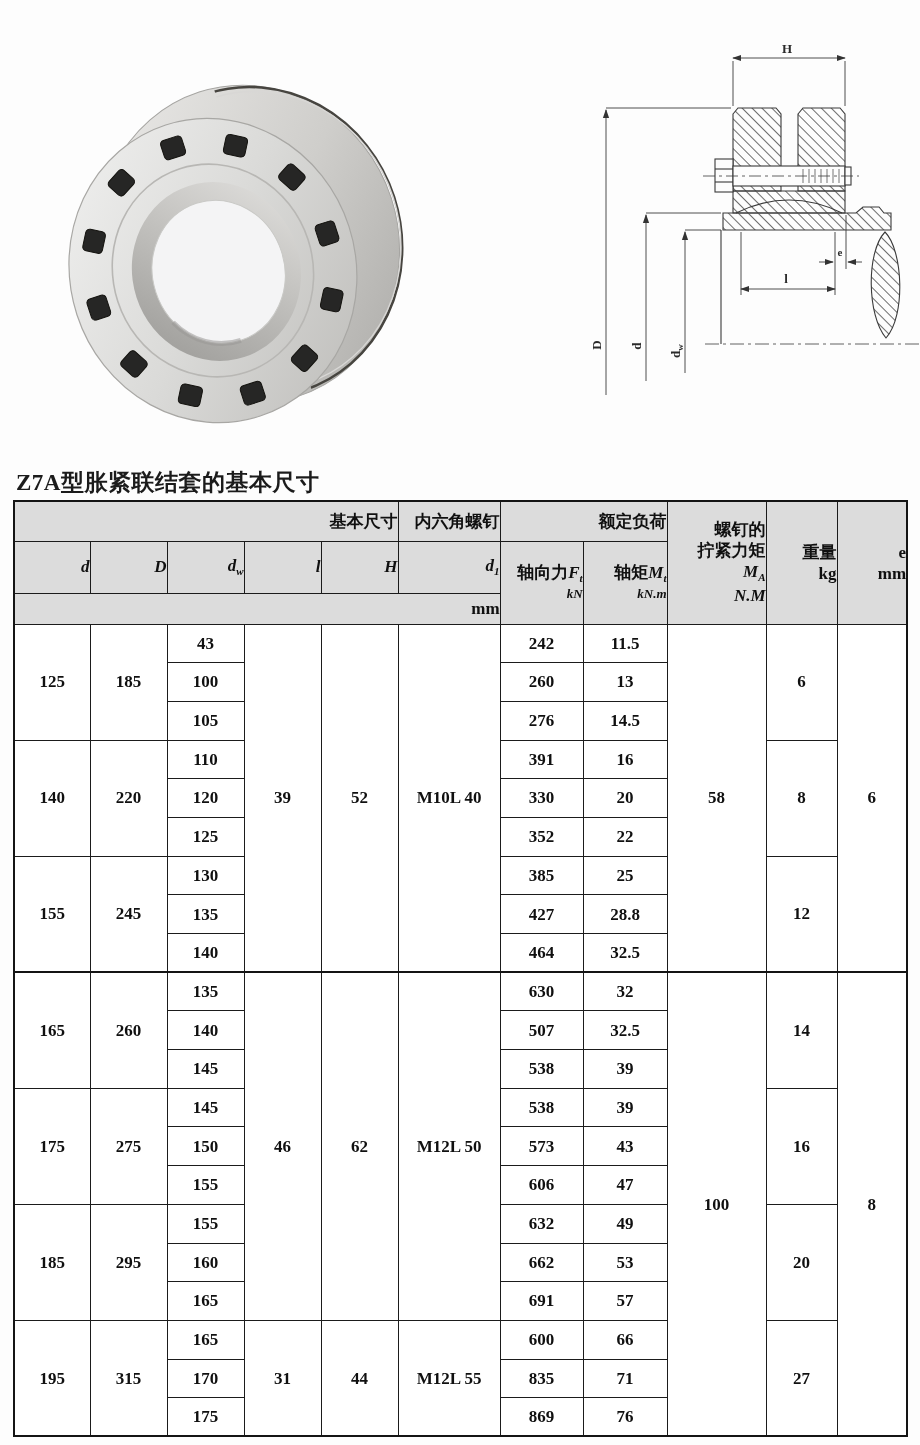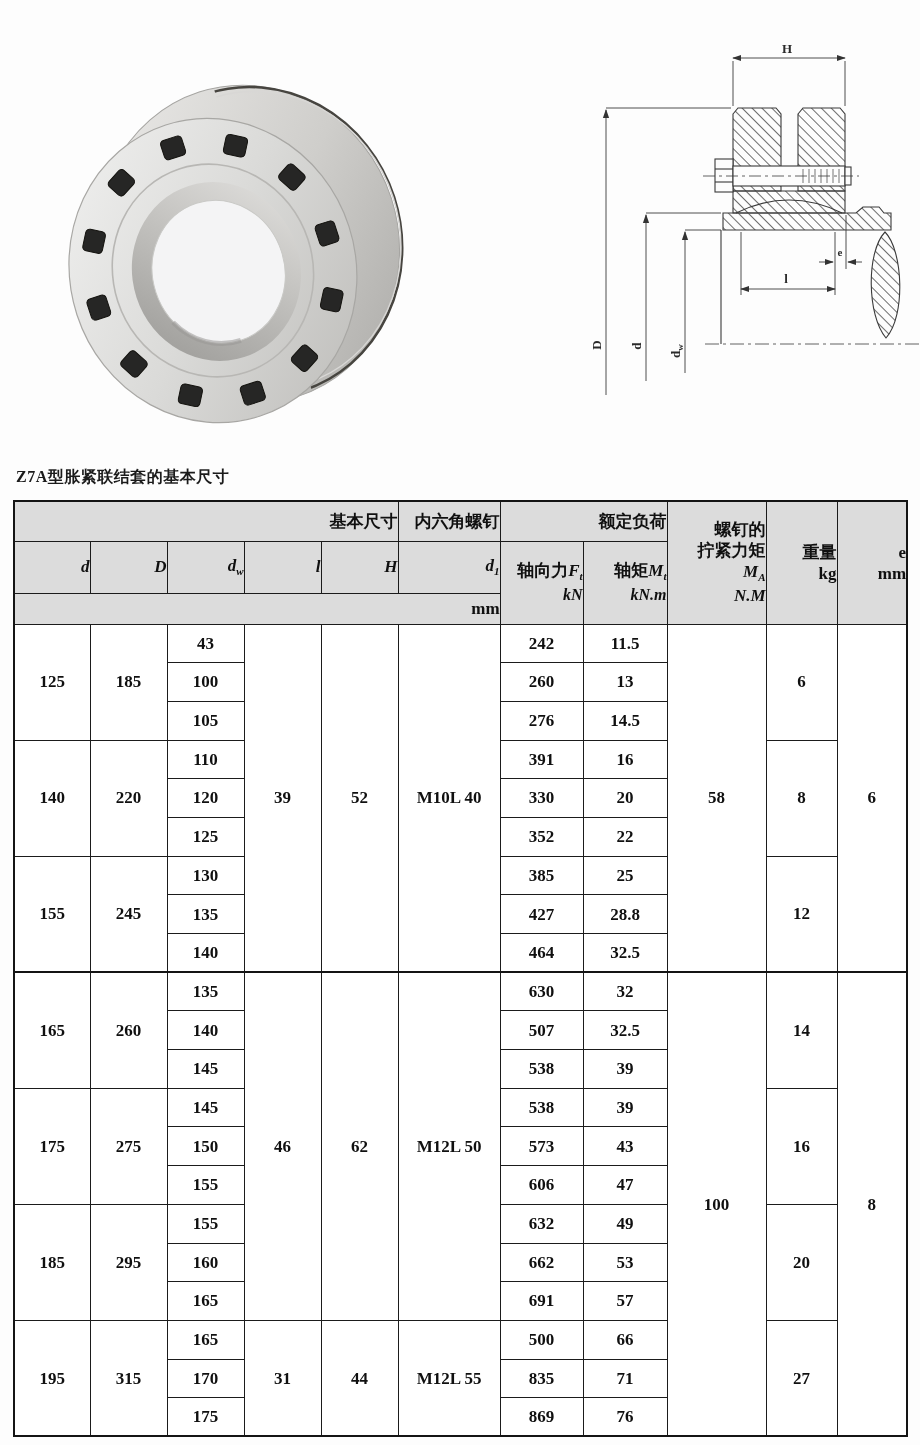--- a/index.html
+++ b/index.html
@@ -3,41 +3,41 @@
 <meta charset="utf-8">
 <style>
   html,body{margin:0;padding:0;}
   body{
     width:920px;height:1445px;position:relative;background:#fdfdfd;
     font-family:"Liberation Serif","DejaVu Serif",serif;color:#141414;overflow:hidden;
   }
   .photo-wrap{position:absolute;left:52px;top:68px;width:360px;height:375px;}
   .drawing-wrap{position:absolute;left:573px;top:33px;width:347px;height:415px;}
   .page-title{
-    position:absolute;left:16px;top:467px;font-size:16px;font-weight:600;
+    position:absolute;left:16px;top:467px;font-size:23px;font-weight:600;
     letter-spacing:0.5px;color:#1b1b1b;
   }
   table.spec{
     position:absolute;left:13px;top:500px;width:895px;
     border-collapse:collapse;table-layout:fixed;background:#fff;
     border:2.5px solid #141414;
   }
   .spec th,.spec td{
     border:1.5px solid #1b1b1b;text-align:center;vertical-align:middle;
     padding:0;font-size:17px;line-height:1.25;color:#101010;font-weight:600;
   }
   .spec thead th{background:#dcdcdc;font-weight:600;text-align:right;}
   .spec tr.hr1{height:40px;}
   .spec tr.hr2{height:52px;}
   .spec tr.hr3{height:31px;}
   .spec tbody tr{height:38.7px;}
   .spec tr.sep>td{border-top:2.5px solid #141414;}
   .em{font-style:italic;}
   .spec sub{font-size:11px;font-style:italic;}
-  .unit-line{font-size:16px;}
+  .unit-line{font-size:13px;}
   .hdr-small{font-size:16px;}
   svg text{font-family:"Liberation Serif","DejaVu Serif",serif;}
 </style>
 </head>
 <body>
 
 <div class="photo-wrap">
   <svg width="360" height="375" viewBox="0 0 360 375">
     <defs>
       <linearGradient id="gBody" x1="0" y1="0" x2="1" y2="1">
@@ -338,21 +338,21 @@
       <td>691</td>
       <td>57</td>
     </tr>
     <tr>
       <td rowspan="3">195</td>
       <td rowspan="3">315</td>
       <td>165</td>
       <td rowspan="3">31</td>
       <td rowspan="3">44</td>
       <td rowspan="3">M12L 55</td>
-      <td>500</td>
+      <td>600</td>
       <td>66</td>
       <td rowspan="3">27</td>
     </tr>
     <tr>
       <td>170</td>
       <td>835</td>
       <td>71</td>
     </tr>
     <tr>
       <td>175</td>

